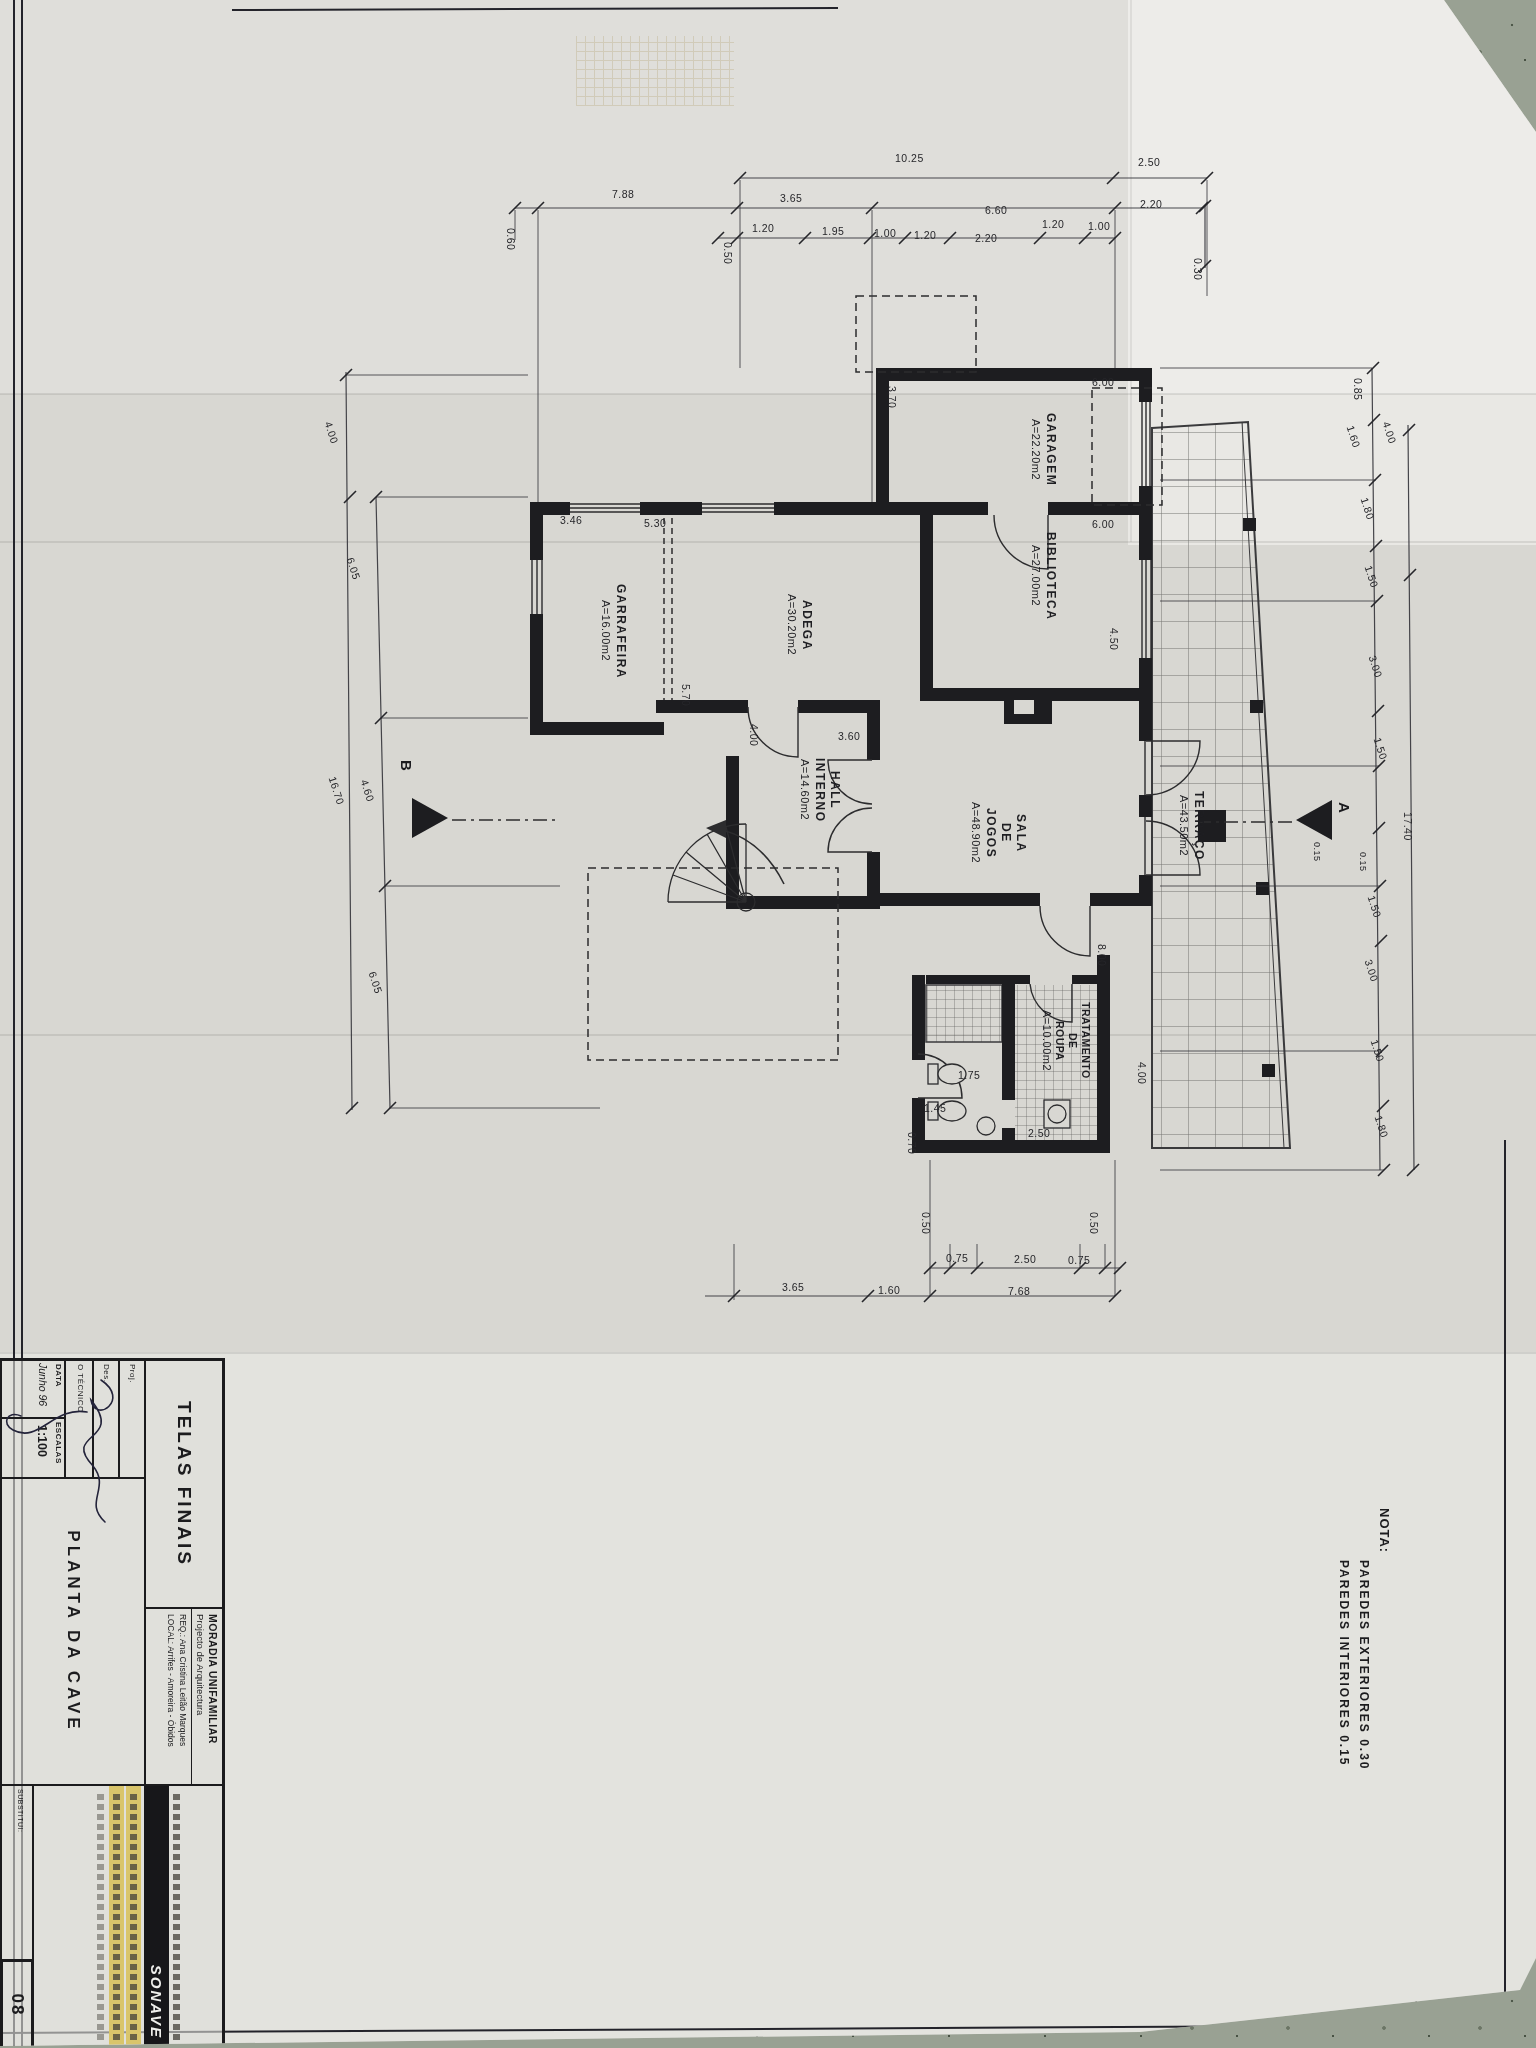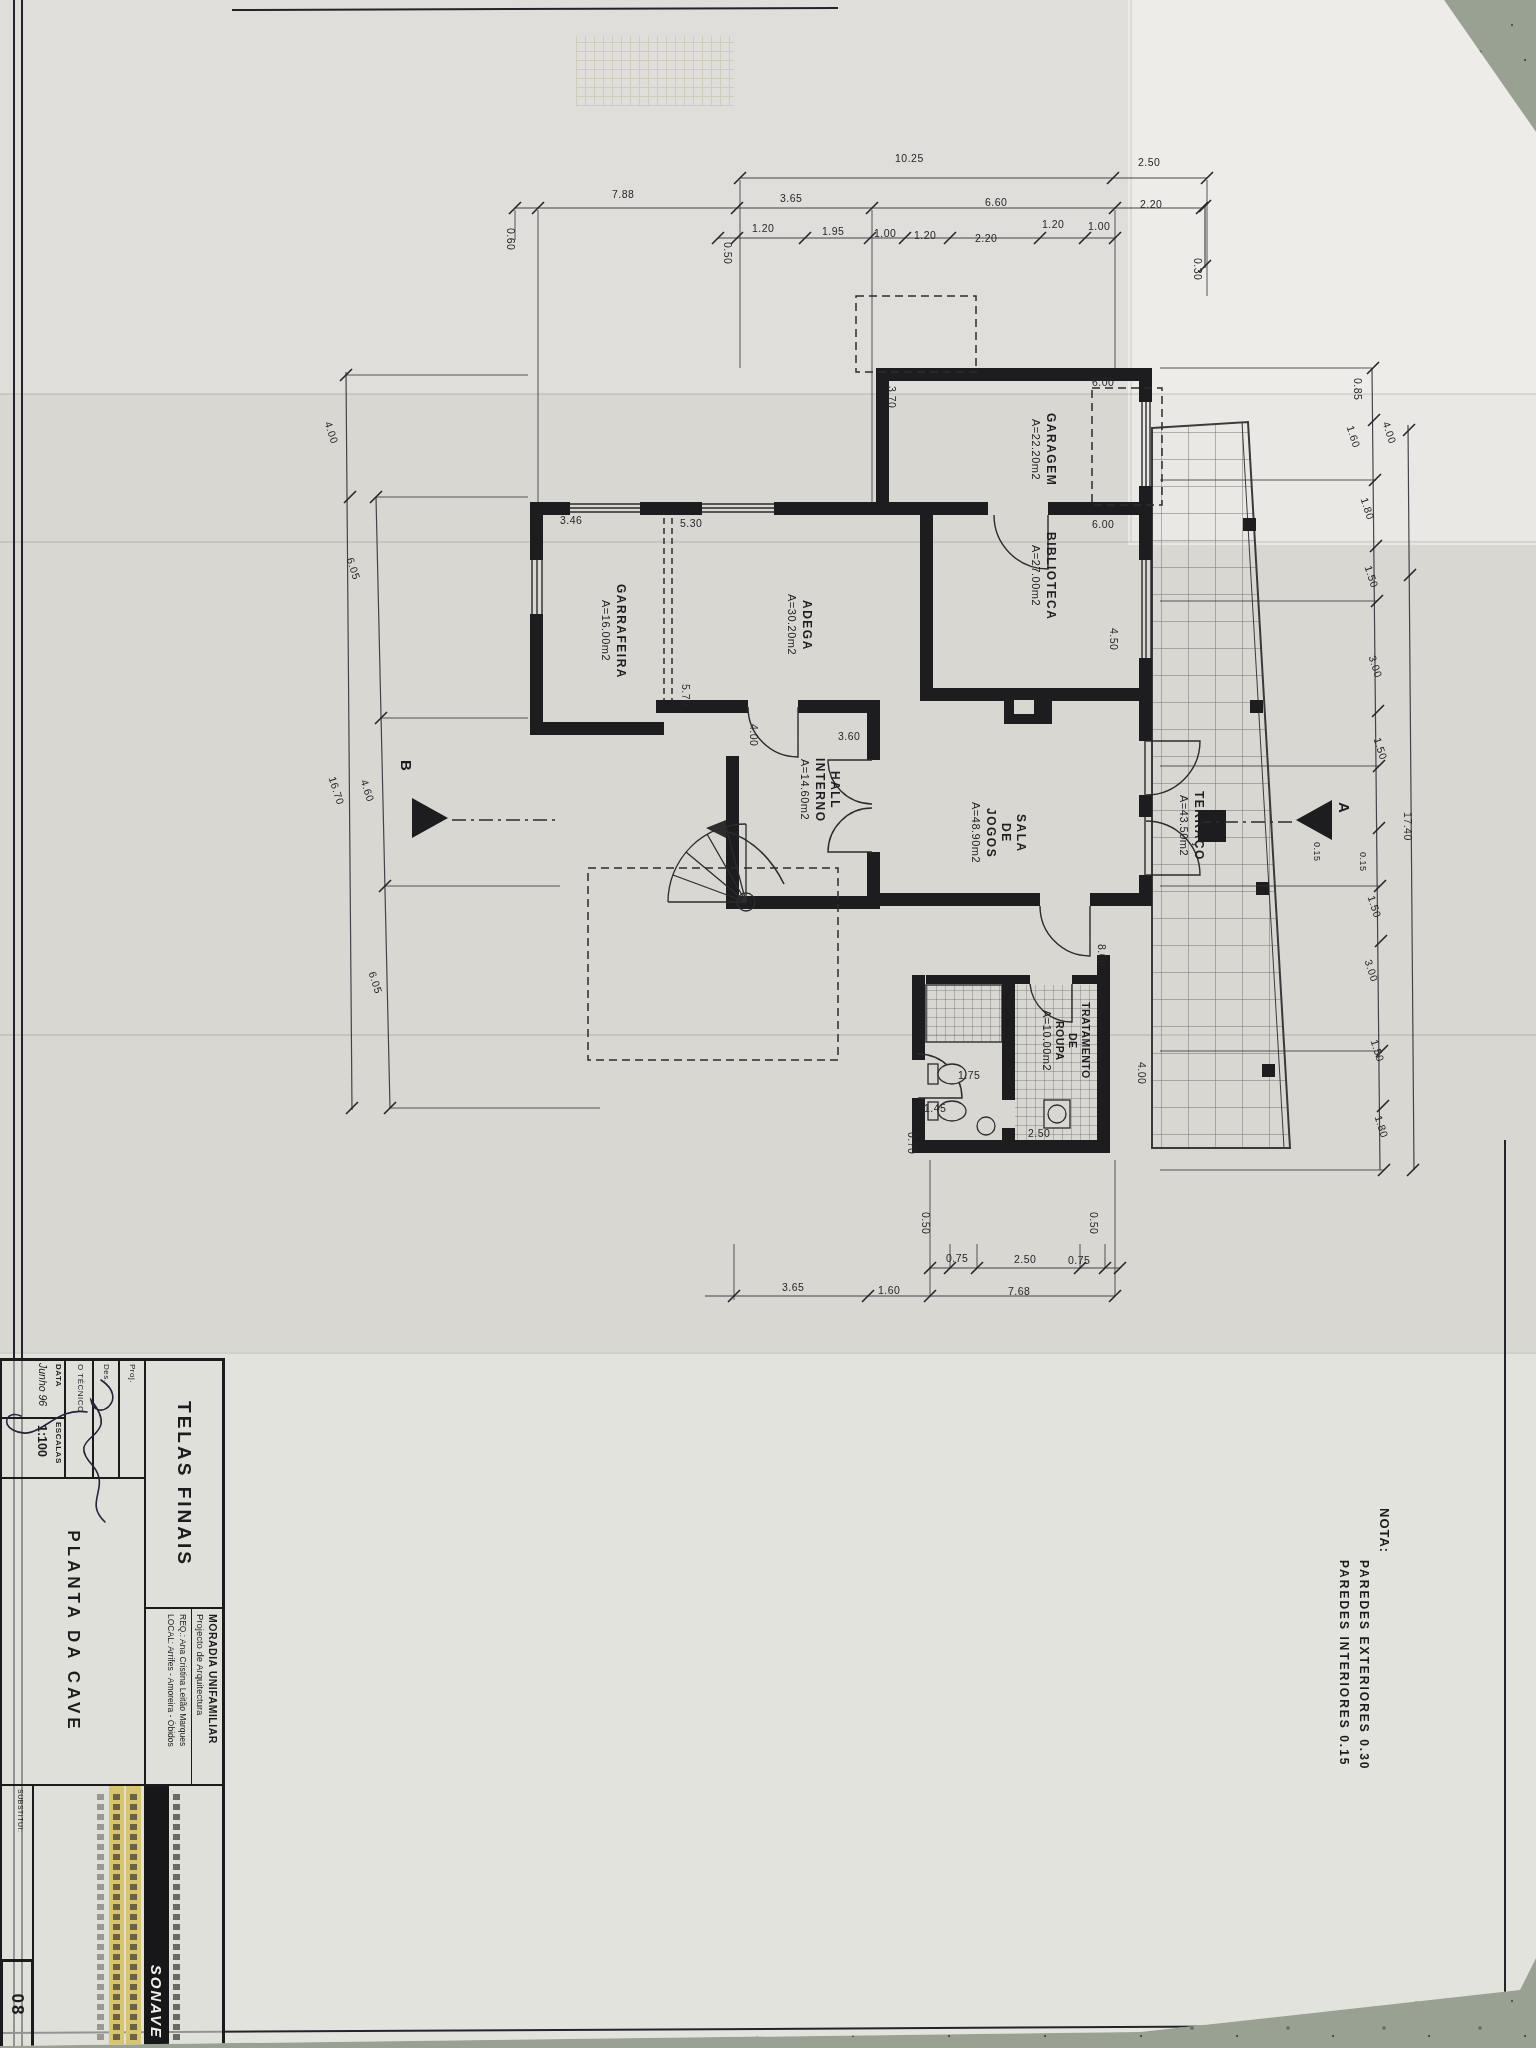--- a/index.html
+++ b/index.html
@@ -305,21 +305,21 @@
     <div class="ar">A=10.00m2</div>
   </div>
 
   <div class="marker" style="left:398px;top:760px;">B</div>
   <div class="marker" style="left:1336px;top:802px;">A</div>
 
   <div class="dim" style="left:895px;top:152px;">10.25</div>
   <div class="dim" style="left:1138px;top:156px;">2.50</div>
   <div class="dim" style="left:612px;top:188px;">7.88</div>
   <div class="dim" style="left:780px;top:192px;">3.65</div>
-  <div class="dim" style="left:985px;top:196px;">6.60</div>
+  <div class="dim" style="left:985px;top:204px;">6.60</div>
   <div class="dim" style="left:1140px;top:198px;">2.20</div>
   <div class="dim" style="left:752px;top:222px;">1.20</div>
   <div class="dim" style="left:822px;top:225px;">1.95</div>
   <div class="dim" style="left:874px;top:227px;">1.00</div>
   <div class="dim" style="left:914px;top:229px;">1.20</div>
   <div class="dim" style="left:975px;top:232px;">2.20</div>
   <div class="dim" style="left:1042px;top:218px;">1.20</div>
   <div class="dim" style="left:1088px;top:220px;">1.00</div>
   <div class="dim v" style="left:722px;top:242px;">0.50</div>
   <div class="dim v" style="left:505px;top:228px;">0.60</div>
@@ -348,21 +348,21 @@
   <div class="dim v sm" style="left:1358px;top:852px;">0.15</div>
   <div class="dim v" style="left:1402px;top:812px;">17.40</div>
   <div class="dim sl" style="left:1377px;top:894px;">1.50</div>
   <div class="dim sl" style="left:1374px;top:958px;">3.00</div>
   <div class="dim sl" style="left:1380px;top:1038px;">1.50</div>
   <div class="dim sl" style="left:1384px;top:1114px;">1.80</div>
   <div class="dim v" style="left:886px;top:386px;">3.70</div>
   <div class="dim" style="left:1092px;top:376px;">6.00</div>
   <div class="dim" style="left:1092px;top:518px;">6.00</div>
   <div class="dim" style="left:560px;top:514px;">3.46</div>
-  <div class="dim" style="left:680px;top:517px;">5.30</div>
+  <div class="dim" style="left:644px;top:517px;">5.30</div>
   <div class="dim v" style="left:680px;top:684px;">5.70</div>
   <div class="dim v" style="left:748px;top:724px;">4.00</div>
   <div class="dim" style="left:838px;top:730px;">3.60</div>
   <div class="dim v" style="left:1108px;top:628px;">4.50</div>
   <div class="dim v" style="left:1096px;top:944px;">8.00</div>
   <div class="dim" style="left:924px;top:1102px;">1.45</div>
   <div class="dim" style="left:958px;top:1069px;">1.75</div>
   <div class="dim v" style="left:906px;top:1132px;">0.70</div>
   <div class="dim" style="left:1028px;top:1127px;">2.50</div>
   <div class="dim v" style="left:1136px;top:1062px;">4.00</div>

